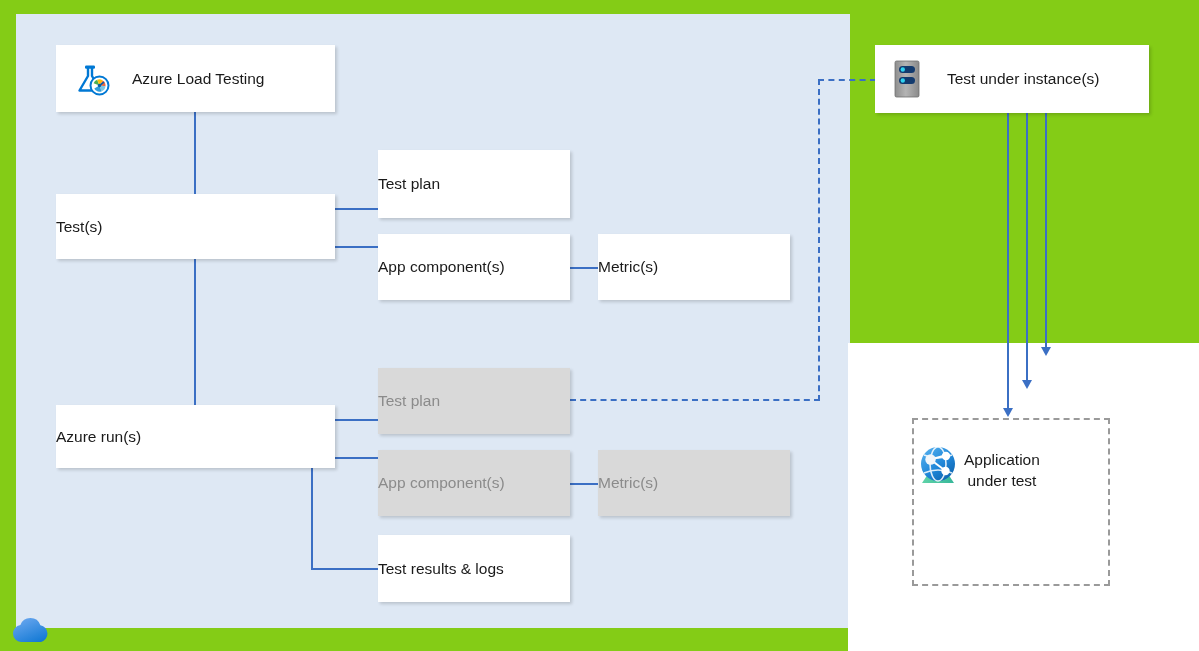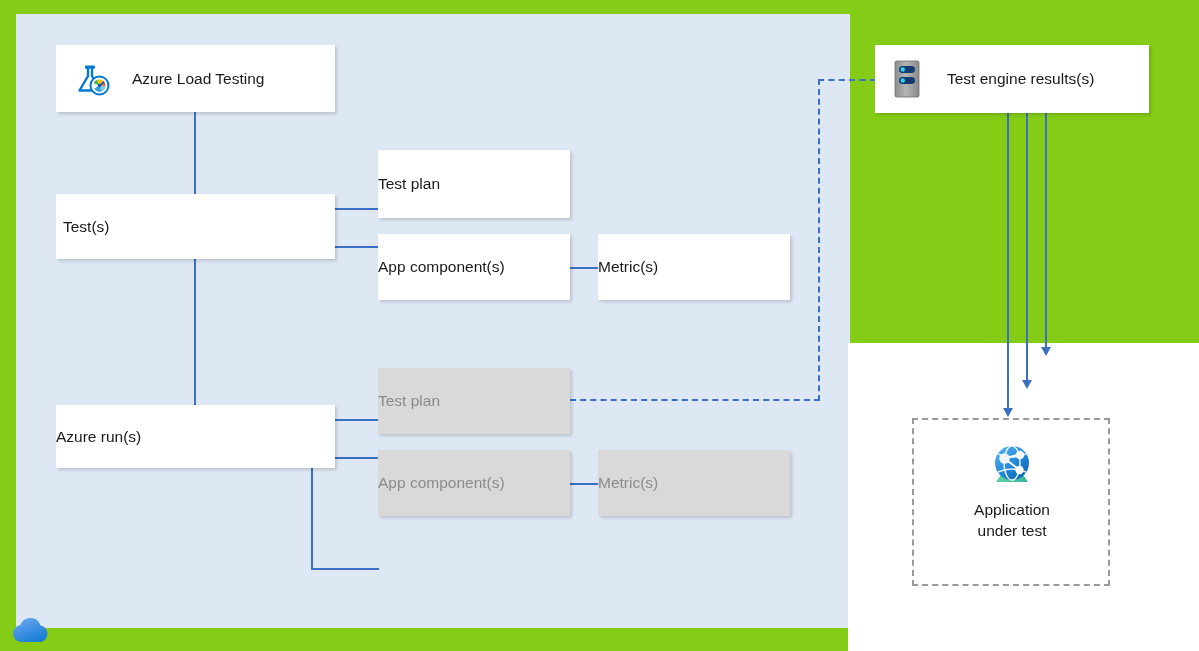--- a/index.html
+++ b/index.html
@@ -108,21 +108,21 @@
     border: 2px dashed #9a9a9a;
     background: transparent;
     z-index: 4;
   }
   .aut-inner {
     position: absolute;
     left: 912px;
     top: 440px;
     width: 200px;
     display: flex;
-    flex-direction: column;
+    flex-direction: row;
     align-items: center;
     z-index: 6;
   }
   .aut-label {
     margin-top: 10px;
     font-size: 15.5px;
     line-height: 1.35;
     color: #1a1a1a;
     text-align: center;
     white-space: pre-line;
@@ -195,21 +195,21 @@
         <path d="M25.5 24.5 L28.7 19.4 A6.3 6.3 0 0 1 31.5 25.2 Z" fill="#f2663c"></path>
         <path d="M25.5 24.5 L31.5 25.2 A6.3 6.3 0 0 1 27.5 30.4 Z" fill="#7ec8e3"></path>
         <path d="M25.5 24.5 L27.5 30.4 A6.3 6.3 0 0 1 20.3 27.6 Z" fill="#2d9cdb"></path>
         <circle cx="25.5" cy="24.5" r="1.7" fill="#0a5fa8"></circle>
         <path d="M25.5 24.5 L29.6 21.3" stroke="#0a5fa8" stroke-width="1.6" stroke-linecap="round"></path>
       </svg>
     </span>
     <span class="node-label" style="margin-left:22px;">Azure Load Testing</span>
   </div>
 
-  <div class="node" style="left:56px; top:194px; width:279px; height:65px;padding-left:7px;">
+  <div class="node" style="left:56px; top:194px; width:279px; height:65px;">
     <span class="node-label">Test(s)</span>
   </div>
 
   <div class="node" style="left:378px; top:150px; width:192px; height:68px;">
     <span class="node-label">Test plan</span>
   </div>
 
   <div class="node" style="left:378px; top:234px; width:192px; height:66px;">
     <span class="node-label">App component(s)</span>
   </div>
@@ -227,39 +227,42 @@
   </div>
 
   <div class="node gray" style="left:378px; top:450px; width:192px; height:66px;">
     <span class="node-label">App component(s)</span>
   </div>
 
   <div class="node gray" style="left:598px; top:450px; width:192px; height:66px;">
     <span class="node-label">Metric(s)</span>
   </div>
 
+  <div class="node" style="left:378px; top:535px; width:192px; height:67px;">
+    <span class="node-label">Test results &amp; logs</span>
+  </div>
 
   <div class="node with-icon" style="left:875px; top:45px; width:274px; height:68px; padding-left:16px;">
     <span class="icon-slot">
       <svg width="32" height="40" viewBox="0 0 32 40">
         <defs>
           <linearGradient id="srvg" x1="0" y1="0" x2="1" y2="0">
             <stop offset="0%" stop-color="#8e8e8e"></stop>
             <stop offset="45%" stop-color="#b4b4b4"></stop>
             <stop offset="100%" stop-color="#8a8a8a"></stop>
           </linearGradient>
         </defs>
         <rect x="4" y="2" width="24" height="36" rx="1.5" fill="url(#srvg)" stroke="#6f6f6f" stroke-width="0.8"></rect>
         <rect x="8" y="7" width="16" height="7" rx="3.5" fill="#123a6e"></rect>
         <circle cx="11.8" cy="10.5" r="2.2" fill="#2fd2f0"></circle>
         <rect x="8" y="18" width="16" height="7" rx="3.5" fill="#123a6e"></rect>
         <circle cx="11.8" cy="21.5" r="2.2" fill="#2fd2f0"></circle>
       </svg>
     </span>
-    <span class="node-label" style="margin-left:24px;">Test engine results(s)</span>
+    <span class="node-label" style="margin-left:24px;">Test under instance(s)</span>
   </div>
 
   <div class="dashed-box" style="left:912px; top:418px; width:198px; height:168px;"></div>
 
   <div class="aut-inner">
     <span class="icon-slot">
       <svg width="52" height="50" viewBox="0 0 52 50">
         <defs>
           <linearGradient id="globeg" x1="0.1" y1="0" x2="0.9" y2="1">
             <stop offset="0%" stop-color="#57b2ef"></stop>

